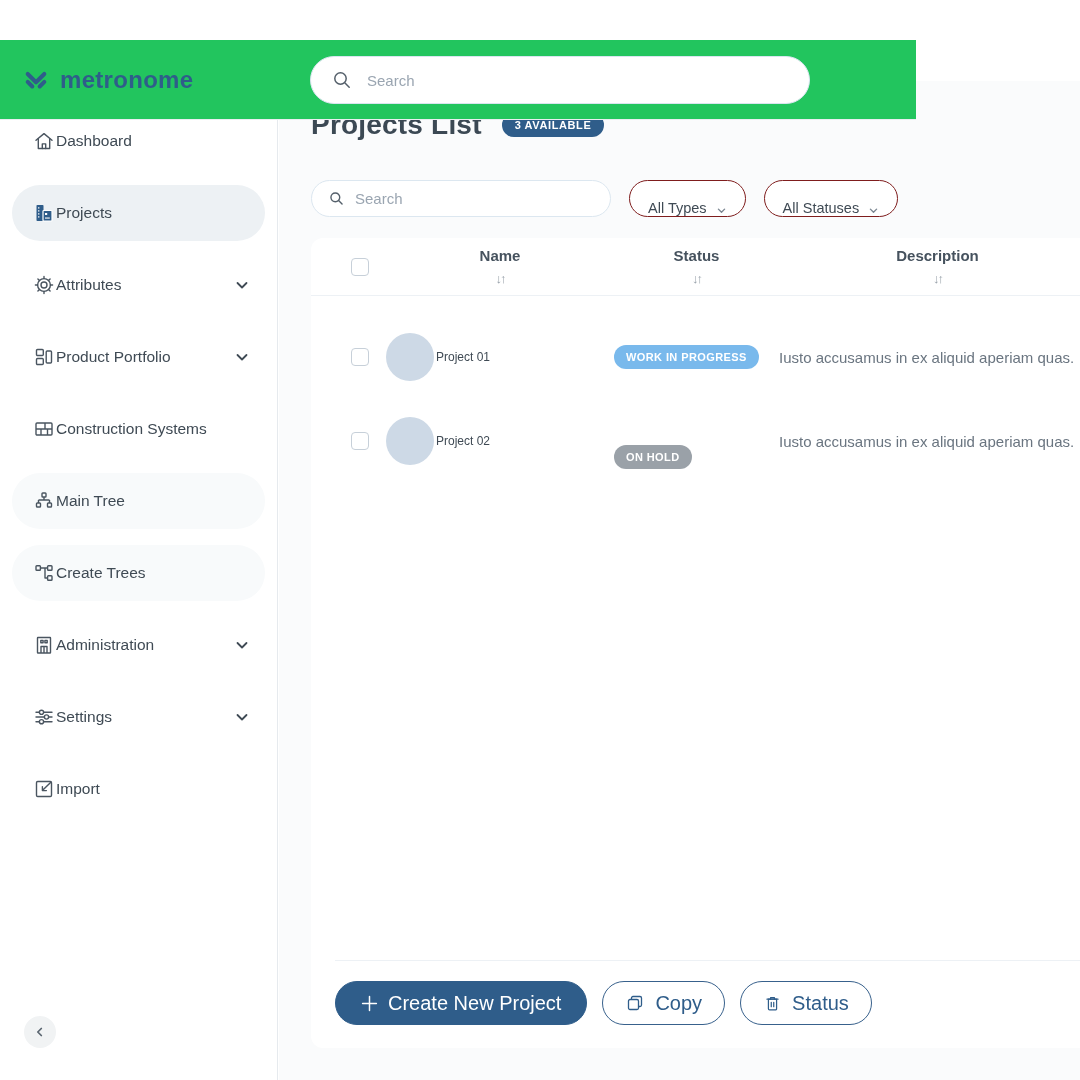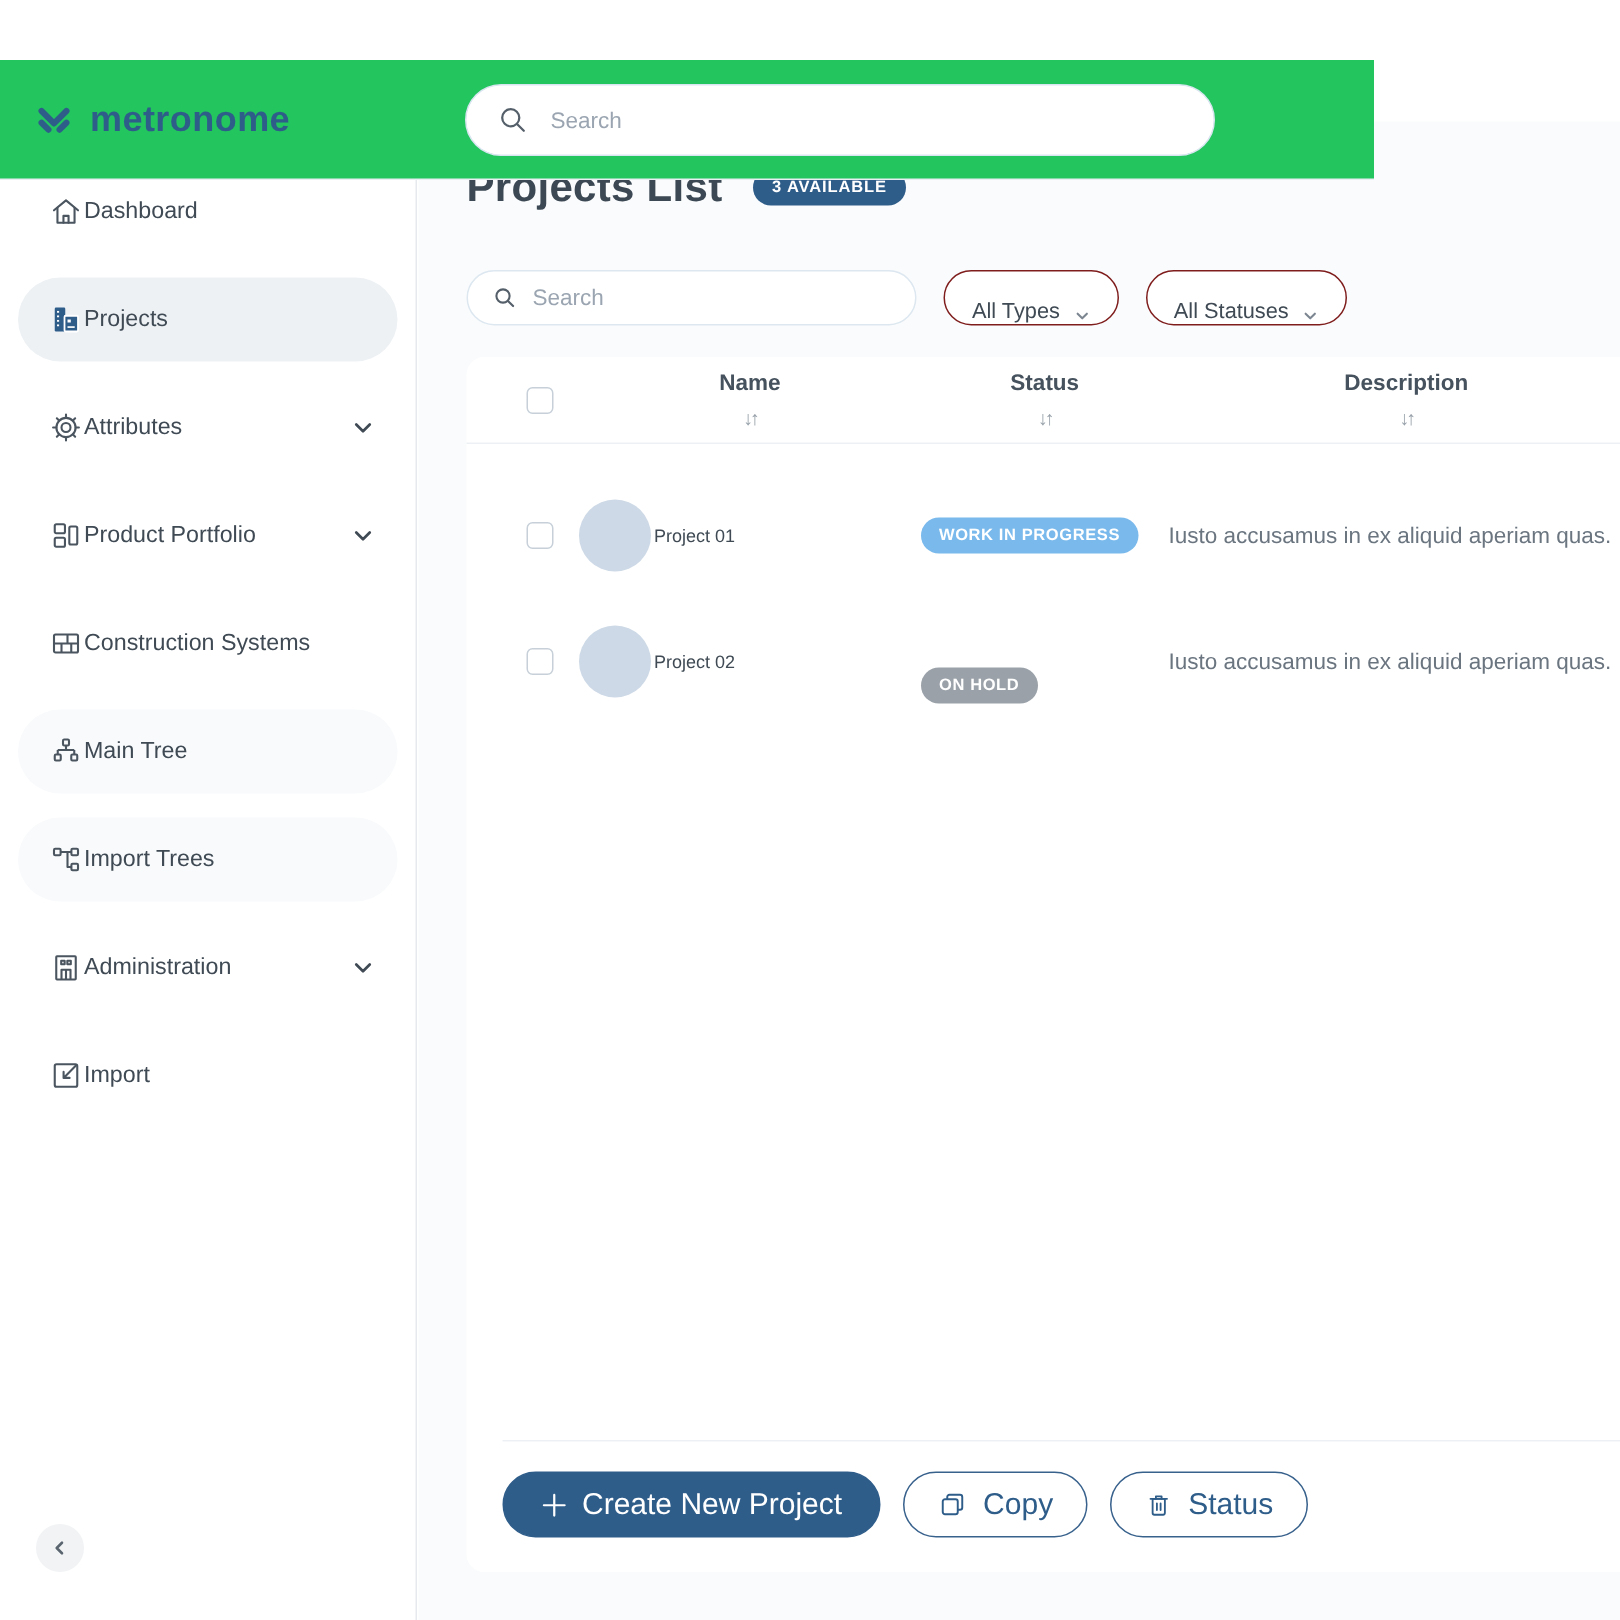--- a/index.html
+++ b/index.html
@@ -175,36 +175,48 @@
       <span class="label">Main Tree</span>
     </div>
 
     <div class="nav-item subtle">
       <svg class="icon24" viewBox="0 0 24 24" fill="none" stroke="#4a5560" stroke-width="1.4" stroke-linejoin="round">
         <rect x="4" y="4.8" width="4.4" height="4.4" rx="0.8"></rect>
         <rect x="15.6" y="4.8" width="4.4" height="4.4" rx="0.8"></rect>
         <rect x="15.6" y="14.8" width="4.4" height="4.4" rx="0.8"></rect>
         <path d="M8.4 7h4.6 M13 7h2.6 M13 7v10h2.6"></path>
       </svg>
-      <span class="label">Import Trees</span>
+      <span class="label">Create Trees</span>
     </div>
 
     <div class="nav-item">
       <svg class="icon24" viewBox="0 0 24 24" fill="none" stroke="#4a5560" stroke-width="1.4" stroke-linejoin="round">
         <rect x="5.5" y="4.5" width="13" height="15.5" rx="0.5"></rect>
         <rect x="8.8" y="7.5" width="2.3" height="2.3"></rect>
           <rect x="12.9" y="7.5" width="2.3" height="2.3"></rect>
         <path d="M9 20v-6.5h6V20 M12 13.5V20"></path>
       </svg>
       <span class="label">Administration</span>
       <svg class="chev" width="16" height="16" viewBox="0 0 16 16" fill="none" stroke="#3f4a54" stroke-width="1.8" stroke-linecap="round" stroke-linejoin="round">
         <path d="M3.5 6 8 10.5 12.5 6"></path>
       </svg>
     </div>
 
+    <div class="nav-item">
+      <svg class="icon24" viewBox="0 0 24 24" fill="none" stroke="#4a5560" stroke-width="1.4" stroke-linecap="round">
+        <path d="M4 7.3h16 M4 12h16 M4 16.7h16"></path>
+        <circle cx="9.5" cy="7.3" r="2.1" fill="#fff"></circle>
+        <circle cx="14.5" cy="12" r="2.1" fill="#fff"></circle>
+        <circle cx="9.5" cy="16.7" r="2.1" fill="#fff"></circle>
+      </svg>
+      <span class="label">Settings</span>
+      <svg class="chev" width="16" height="16" viewBox="0 0 16 16" fill="none" stroke="#3f4a54" stroke-width="1.8" stroke-linecap="round" stroke-linejoin="round">
+        <path d="M3.5 6 8 10.5 12.5 6"></path>
+      </svg>
+    </div>
 
     <div class="nav-item">
       <svg class="icon24" viewBox="0 0 24 24" fill="none" stroke="#4a5560" stroke-width="1.4" stroke-linecap="round" stroke-linejoin="round">
         <rect x="4.5" y="4.5" width="15" height="15" rx="1.2"></rect>
         <path d="M18.8 5.2 10.4 13.6 M10.4 9.6v4h4"></path>
       </svg>
       <span class="label">Import</span>
     </div>
 
   </nav>

